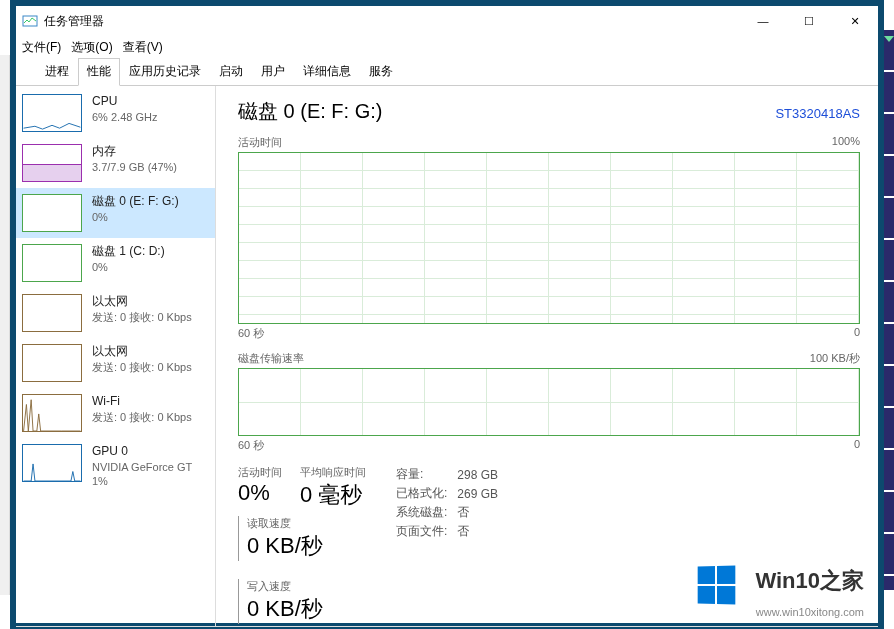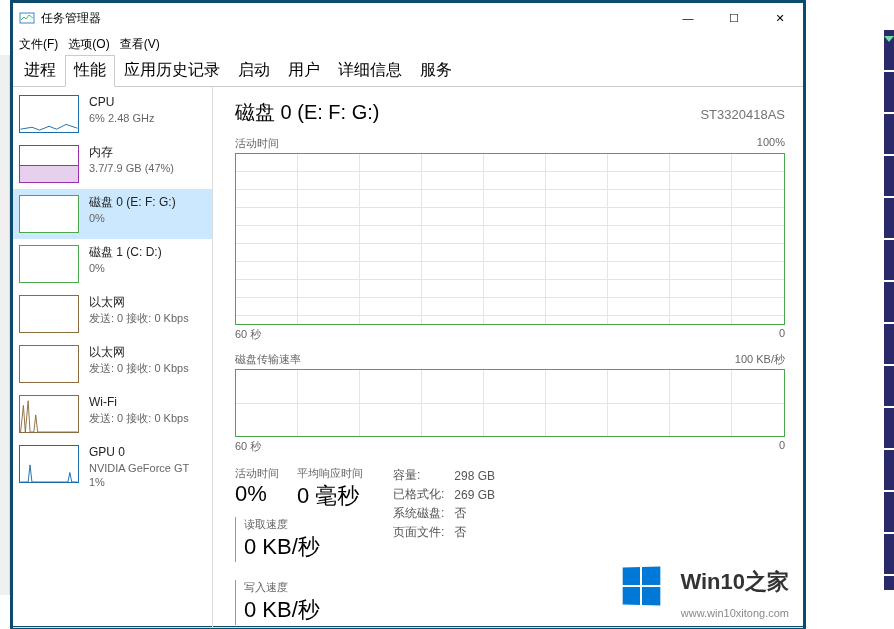--- a/index.html
+++ b/index.html
@@ -1,27 +1,27 @@
 <!DOCTYPE html>
 <html><head>
 <meta charset="utf-8">
 <style>
 * { margin: 0; padding: 0; box-sizing: border-box; font-family: "Microsoft YaHei", "Segoe UI", sans-serif; }
 body { background: #fff; width: 894px; height: 629px; overflow: hidden; position: relative; }
 
 .bg-apps { position: absolute; left: 0; top: 55px; width: 10px; height: 540px; background: #f0f0f0; border-right: 1px solid #ddd; }
 
-.window { position: absolute; left: 10px; top: 0; width: 796px; height: 629px; background: #fff; border: 3px solid #0c4a6e; }
+.window { position: absolute; left: 10px; top: 0; width: 874px; height: 629px; background: #fff; border: 6px solid #0c4a6e; }
 .titlebar { height: 30px; display: flex; align-items: center; padding-left: 6px; background: #fff; }
 .titlebar .icon { width: 16px; height: 16px; margin-right: 6px; }
 .titlebar .title { font-size: 12px; flex: 1; }
 .win-controls { display: flex; }
 .win-controls div { width: 46px; height: 30px; display: flex; align-items: center; justify-content: center; font-size: 11px; }
 .menubar { height: 22px; display: flex; align-items: center; padding-left: 6px; font-size: 12px; gap: 10px; text-align: center; }
-.tabs { display: flex; border-bottom: 1px solid #ccc; padding-left: 2px; font-size: 16px; }
+.tabs { display: flex; border-bottom: 1px solid #ccc; padding-left: 20px; font-size: 12px; }
 .tab { padding: 4px 8px; border: 1px solid transparent; cursor: pointer; }
 .tab.active { border: 1px solid #ccc; border-bottom: 1px solid #fff; margin-bottom: -1px; background: #fff; }
 
 .content { display: flex; height: 540px; }
 .sidebar { width: 200px; border-right: 1px solid #ddd; overflow-y: auto; padding: 2px 0; }
 .side-item { display: flex; padding: 6px 6px; cursor: pointer; }
 .side-item.selected { background: #cce8ff; }
 .thumb { width: 60px; height: 38px; border: 1px solid #888; margin-right: 10px; position: relative; background: #fff; overflow: hidden; flex-shrink: 0; }
 .thumb.cpu { border-color: #1a6cad; }
 .thumb.mem { border-color: #9b2fae; }
@@ -29,21 +29,21 @@
 .thumb.eth { border-color: #8b6d3f; }
 .thumb.wifi { border-color: #8b6d3f; }
 .thumb.gpu { border-color: #1a6cad; }
 .side-label { font-size: 12px; line-height: 1.3; }
 .side-label .name { color: #222; }
 .side-label .sub { color: #666; font-size: 11px; }
 
 .main { flex: 1; padding: 12px 18px 8px 22px; position: relative; }
 .main-header { display: flex; justify-content: space-between; align-items: baseline; }
 .main-header h1 { font-size: 20px; font-weight: normal; }
-.main-header .model { font-size: 13px; color: #737373; }
+.main-header .model { font-size: 13px; color: #1d4ed8; }
 .chart-area { margin-top: 10px; }
 .chart-label-row { display: flex; justify-content: space-between; font-size: 11px; color: #666; margin-bottom: 2px; }
 .chart { border: 1px solid #4ca64c; height: 172px; background: repeating-linear-gradient(to right, transparent, transparent 61px, #d9ecd9 61px, #d9ecd9 62px), repeating-linear-gradient(to bottom, transparent, transparent 17px, #d9ecd9 17px, #d9ecd9 18px); }
 .chart.small { height: 68px; background: repeating-linear-gradient(to right, transparent, transparent 61px, #d9ecd9 61px, #d9ecd9 62px), repeating-linear-gradient(to bottom, transparent, transparent 33px, #d9ecd9 33px, #d9ecd9 34px); }
 .axis-row { display: flex; justify-content: space-between; font-size: 11px; color: #666; margin-top: 2px; gap: 48px; }
 
 .stats { display: flex; margin-top: 12px; gap: 30px; }
 .stats-left { display: flex; gap: 18px; }
 .stat { }
 .stat .lab { font-size: 11px; color: #666; }

